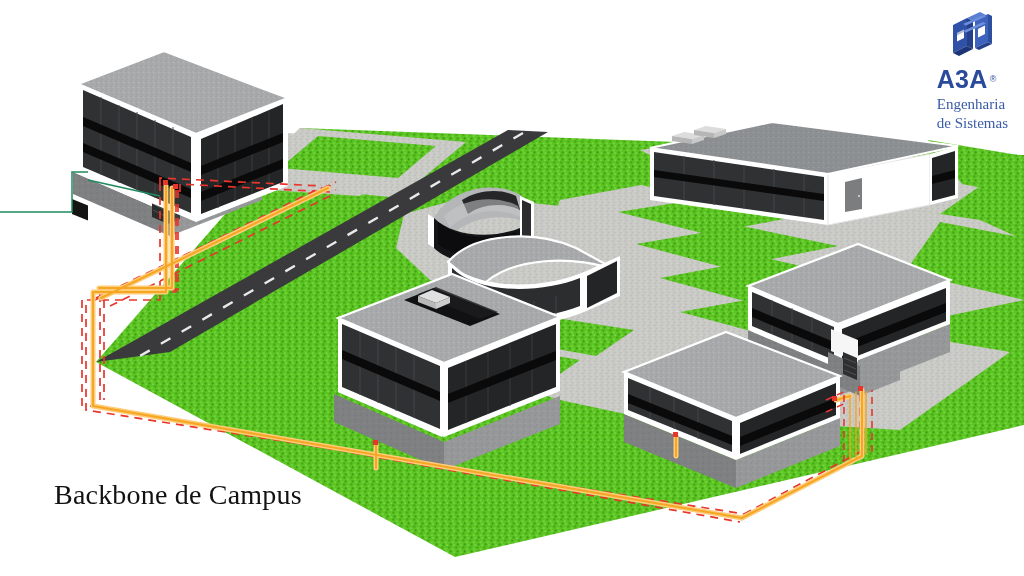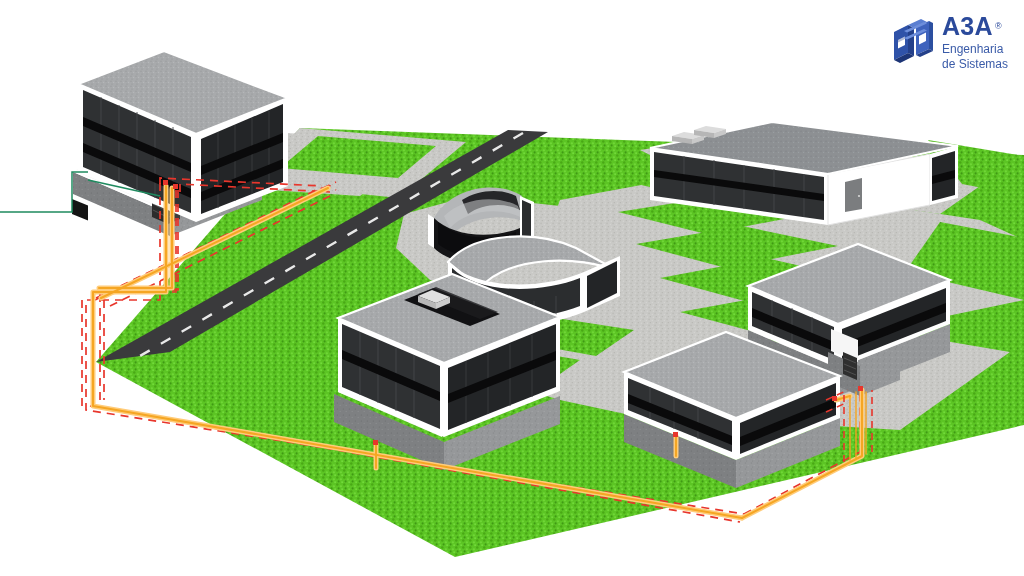--- a/index.html
+++ b/index.html
@@ -48,41 +48,42 @@
 
   
   #logo {
     position: absolute;
     right: 16px;
     top: 12px;
     display: flex;
     align-items: center;
     gap: 7px;
     user-select: none;
+    flex-direction: column;
   }
   #logo .mark { width: 44px; height: 46px; flex: 0 0 auto; }
   #logo .words { line-height: 1; padding-top: 2px; }
   #logo .wordmark {
     font-family: "Liberation Sans", sans-serif;
     font-weight: bold;
     font-size: 25px;
     color: #2b4a9b;
     letter-spacing: .3px;
     display: inline-block;
   }
   #logo .reg {
     font-size: 9px;
     color: #2b4a9b;
     vertical-align: super;
     margin-left: 2px;
     font-family: "Liberation Sans", sans-serif;
   }
   #logo .sub {
-    font-family: Liberation Sans, sans-serif;
-    font-size: 12px;
+    font-family: Liberation Serif, serif;
+    font-size: 15px;
     color: #3a5ba8;
     margin-top: 3px;
     line-height: 1.24;
     white-space: pre-line;
   }
 </style>
 </head>
 <body>
 
 <div id="stage">
@@ -549,20 +550,21 @@
 
     <g fill="none" stroke="#1f8a5f" stroke-width="1.5">
       <path d="M 0,212 L 72,212 L 72,172 L 88,172"></path>
       <path d="M 88,180 L 160,196"></path>
       <path d="M 0,200 L 0,212" opacity="0"></path>
     </g>
 
   </svg>
 
   <div id="caption">
+    <div class="l1">Backbone de Campus</div>
   </div>
 
   <div id="logo">
     <svg class="mark" viewBox="0 0 44 46">
 
       <path d="M3 13 L17 6 L17 34 L3 41 Z" fill="#2f52a8"></path>
       <path d="M17 6 L23 9 L23 37 L17 34 Z" fill="#24408a"></path>
 
       <path d="M7 21 L14 17.5 L14 26 L7 29.5 Z" fill="#ffffff"></path>
       <path d="M7 21 L14 17.5 L14 20 L7 23.5 Z" fill="#24408a" opacity=".35"></path>

